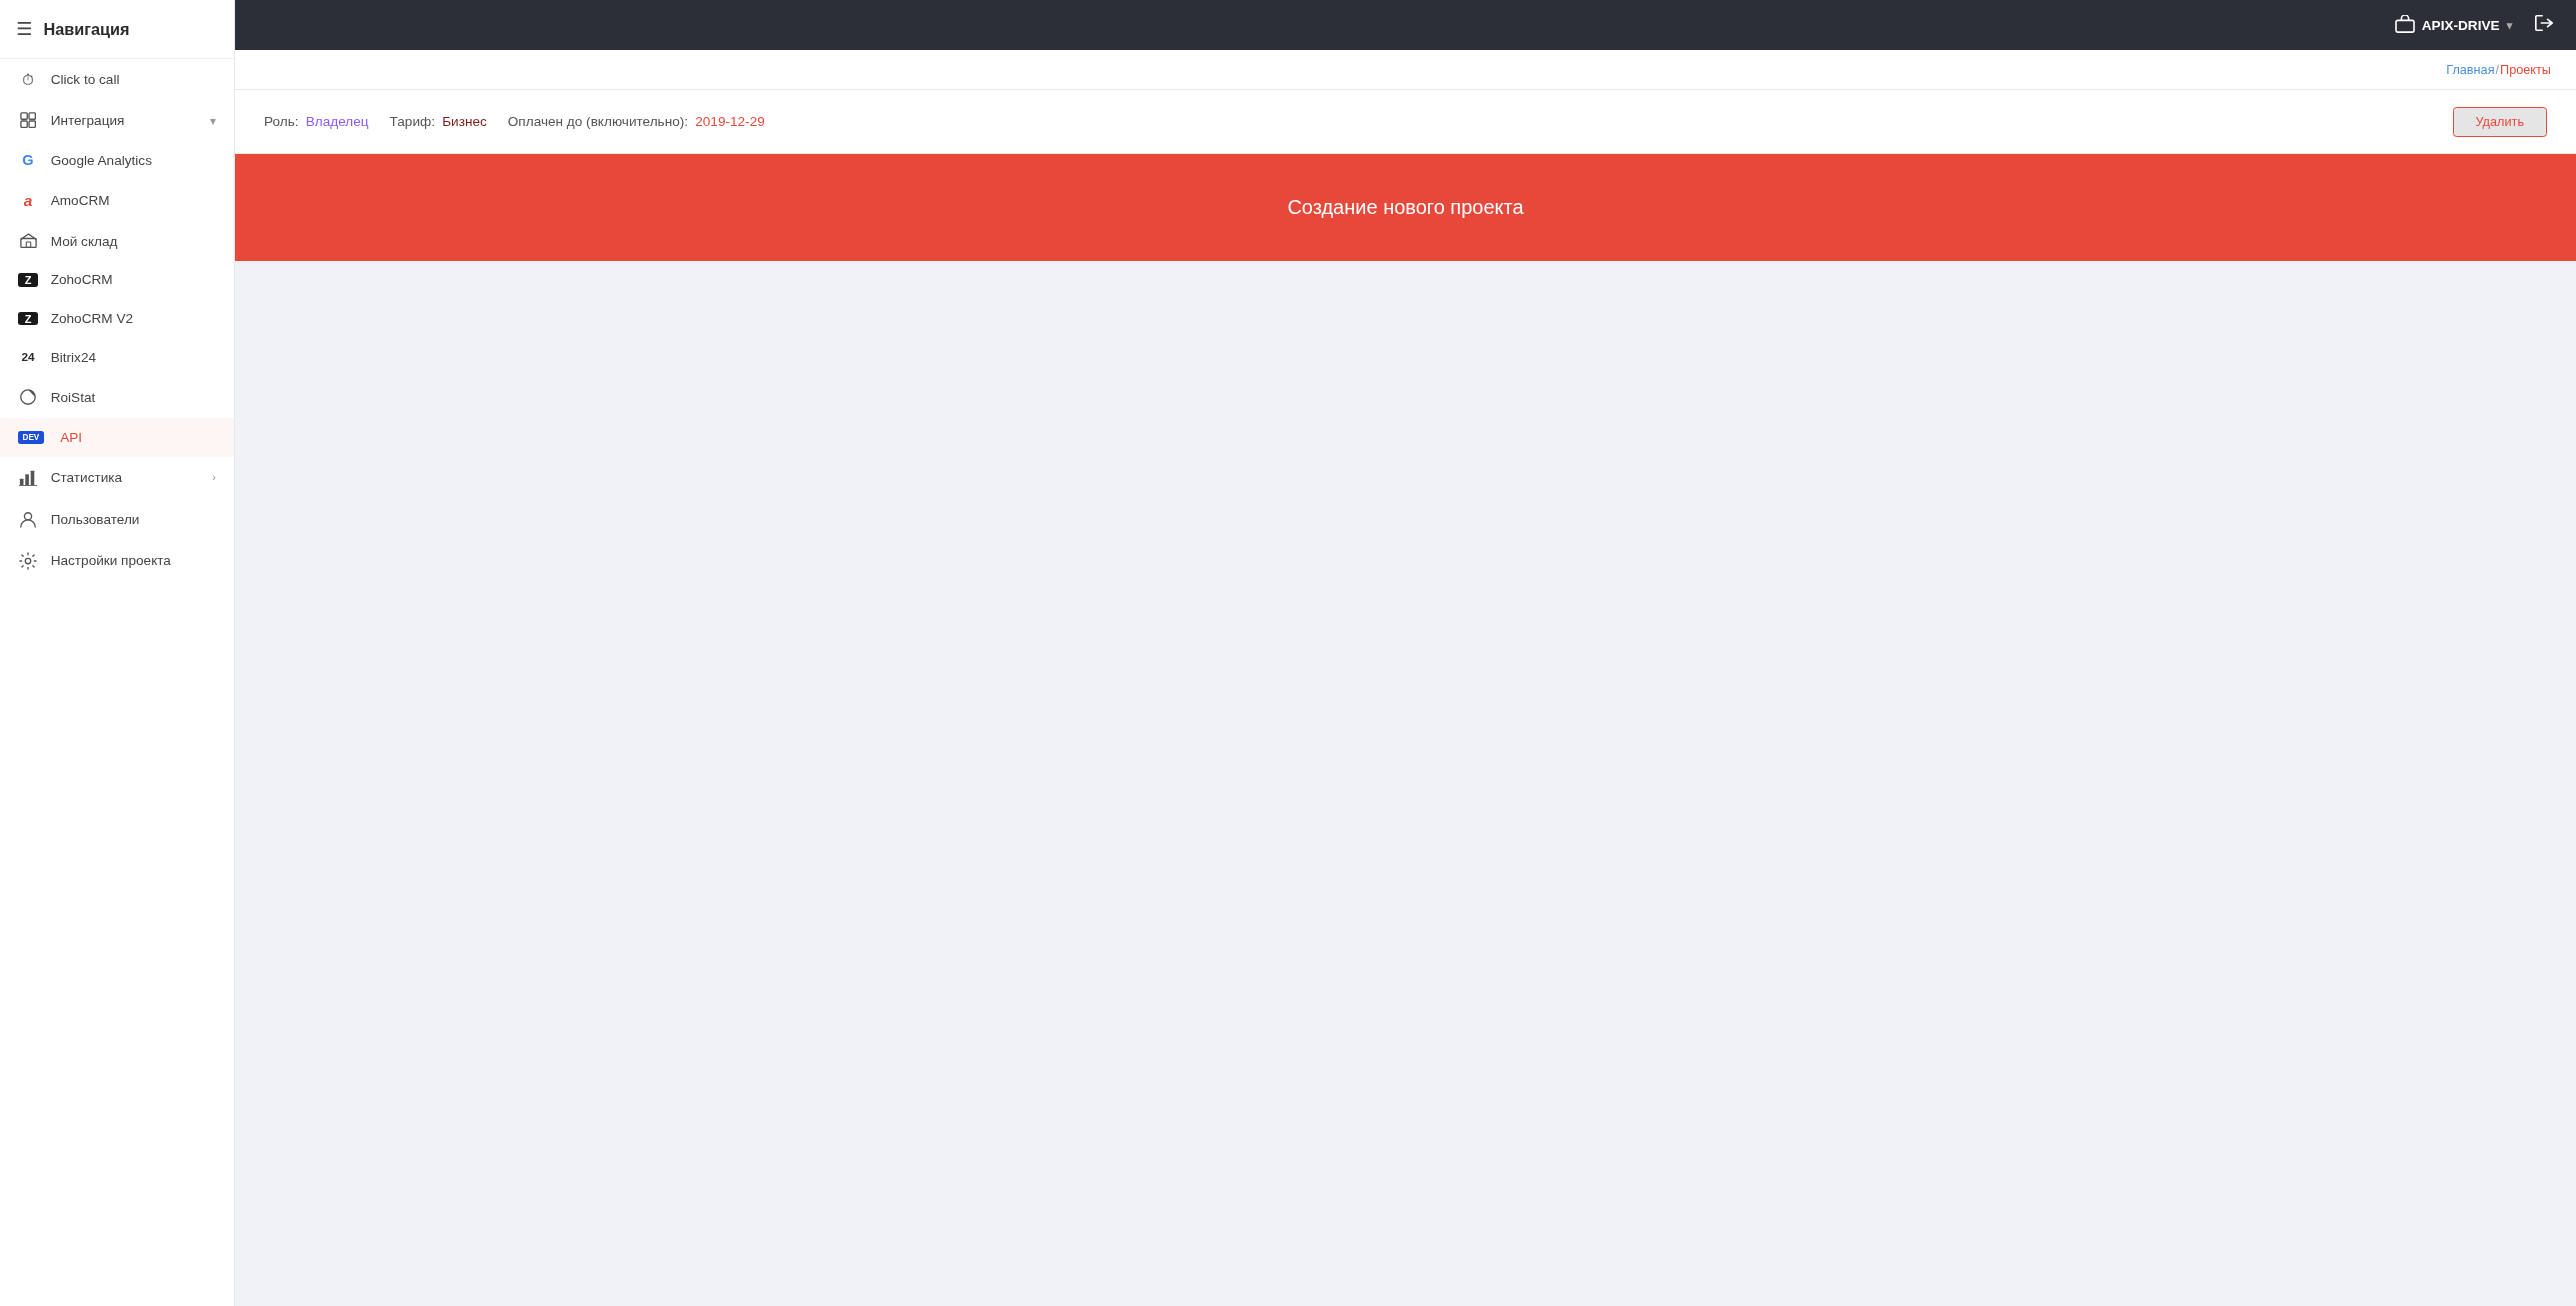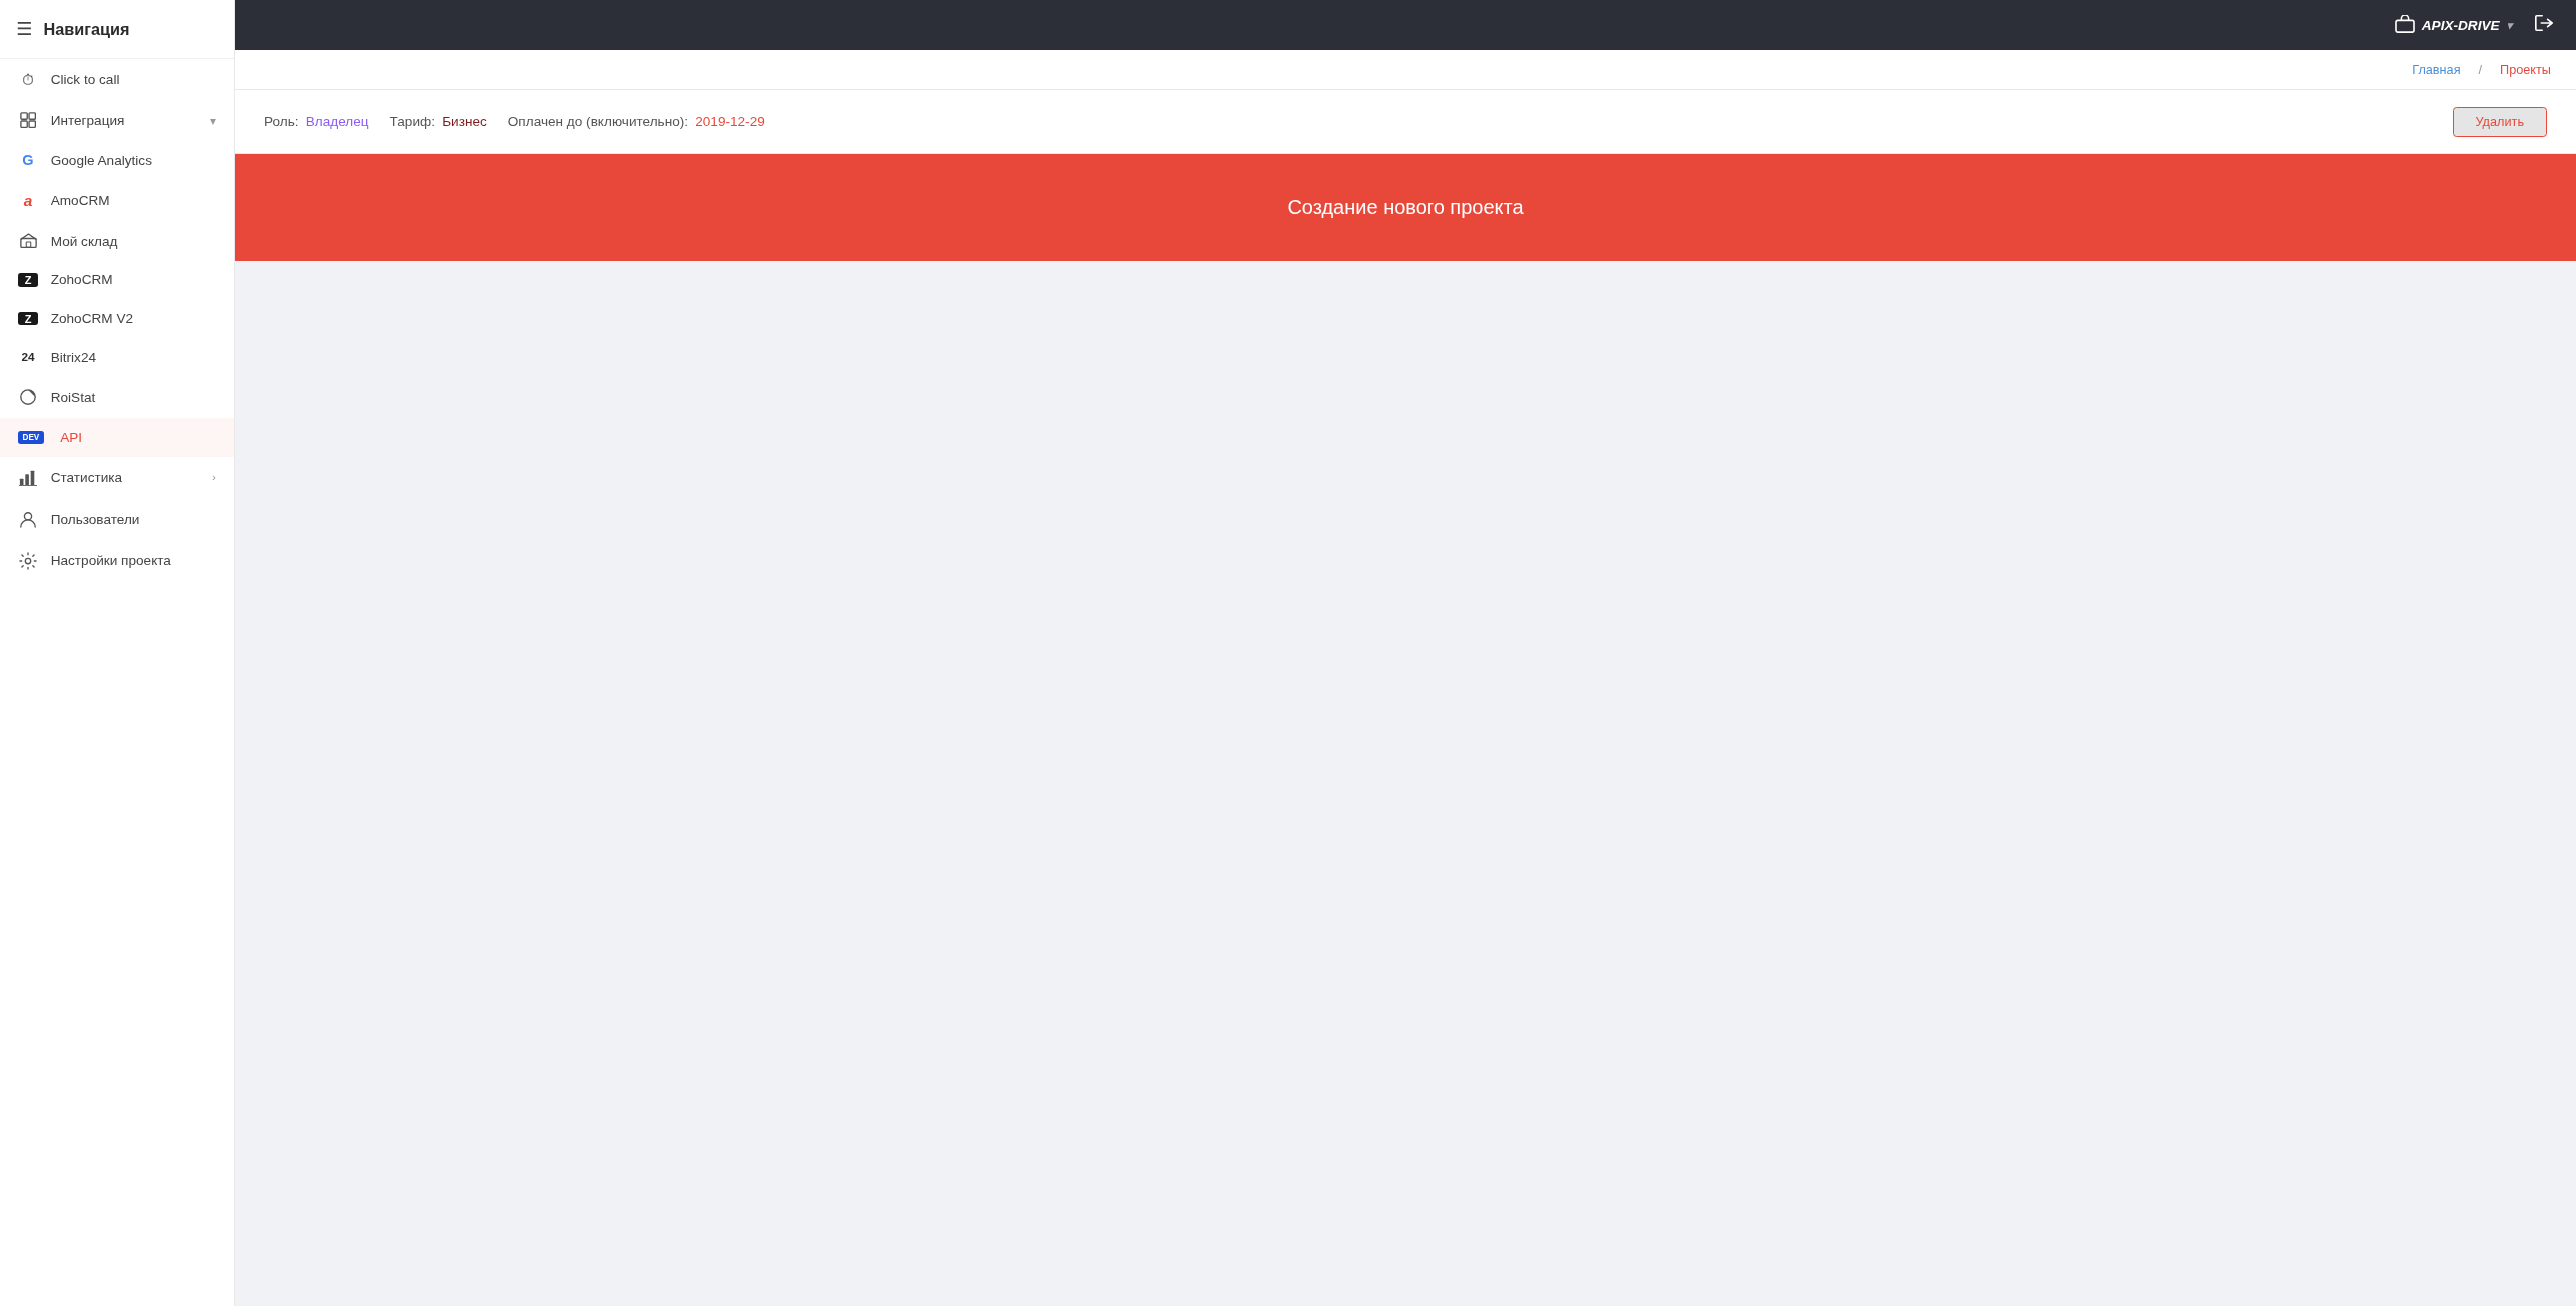--- a/index.html
+++ b/index.html
@@ -80,21 +80,20 @@
     
     .topbar {
       background: #2c2f38;
       height: 50px;
       display: flex;
       align-items: center;
       justify-content: flex-end;
       padding: 0 22px;
       gap: 14.5px;
       flex-shrink: 0;
-      font-style: italic;
     }
     .topbar-brand {
       display: flex;
       align-items: center;
       gap: 7.2px;
       color: #fff;
       font-size: 13.6px;
       font-weight: 600;
       cursor: pointer;
     }
@@ -118,21 +117,21 @@
       background: #fff;
       padding: 12.7px 25px;
       display: flex;
       justify-content: flex-end;
       align-items: center;
       border-bottom: 0.9px solid #e8e8e8;
     }
     .breadcrumb {
       display: flex;
       align-items: center;
-      gap: 18px;
+      gap: 1px;
       font-size: 12.7px;
     }
     .breadcrumb-link {
       color: #4a90d9;
       cursor: pointer;
       text-decoration: none;
     }
     .breadcrumb-sep { color: #999; }
     .breadcrumb-current { color: #e8483a; }
 

